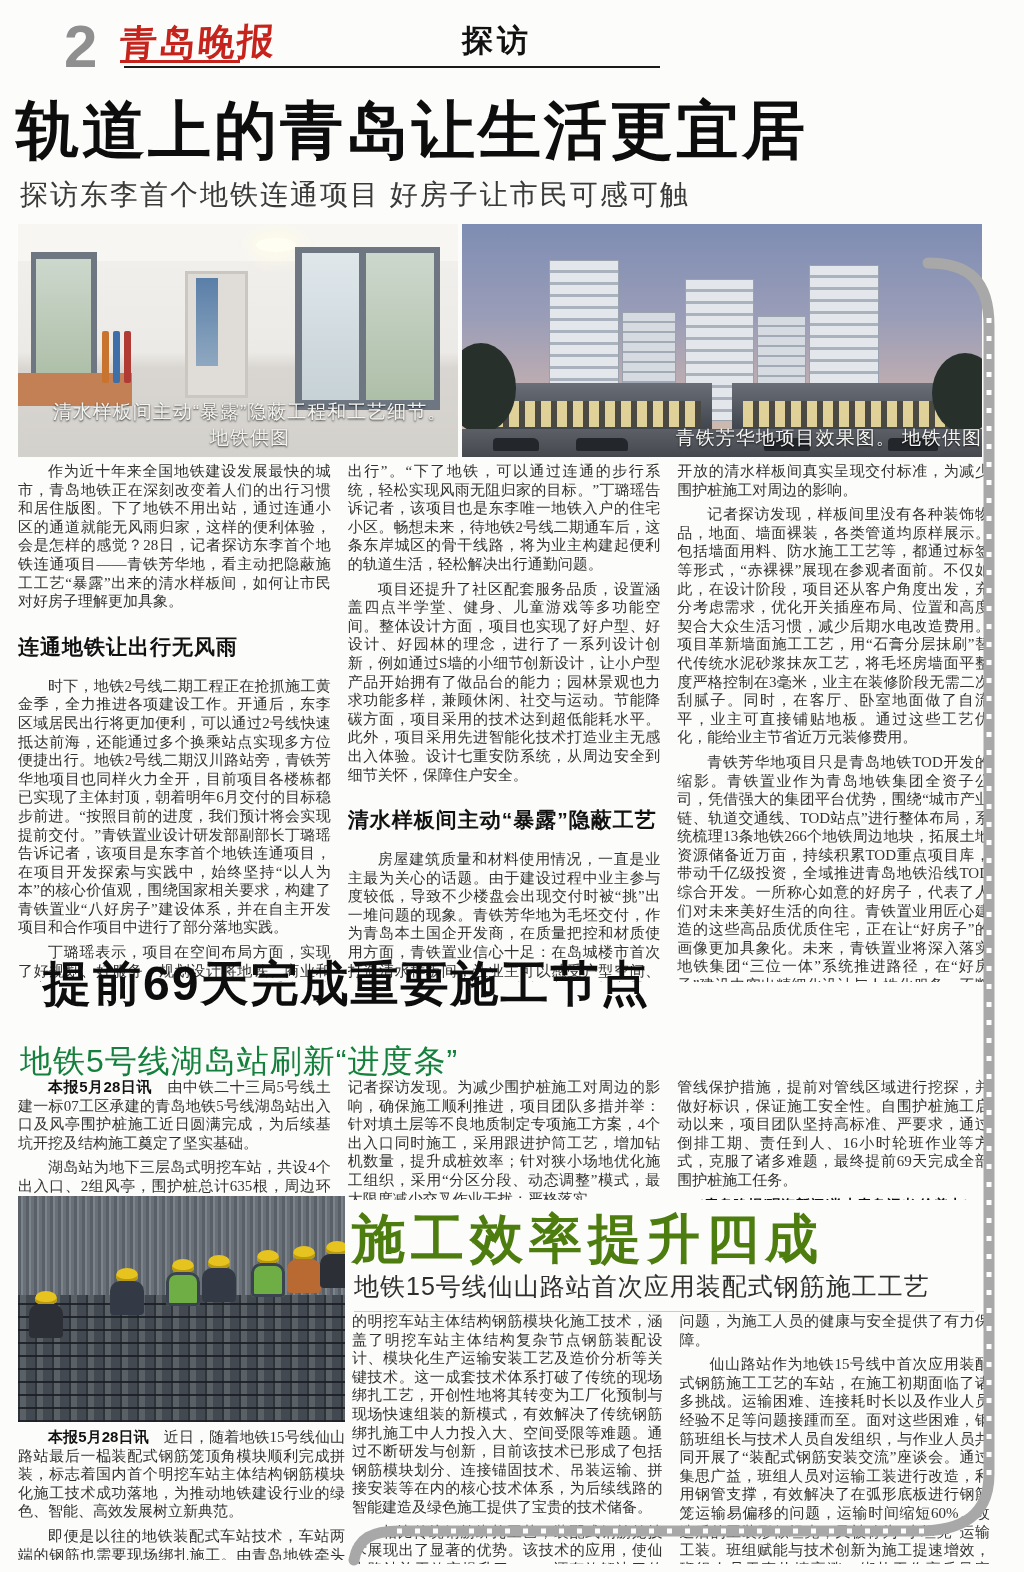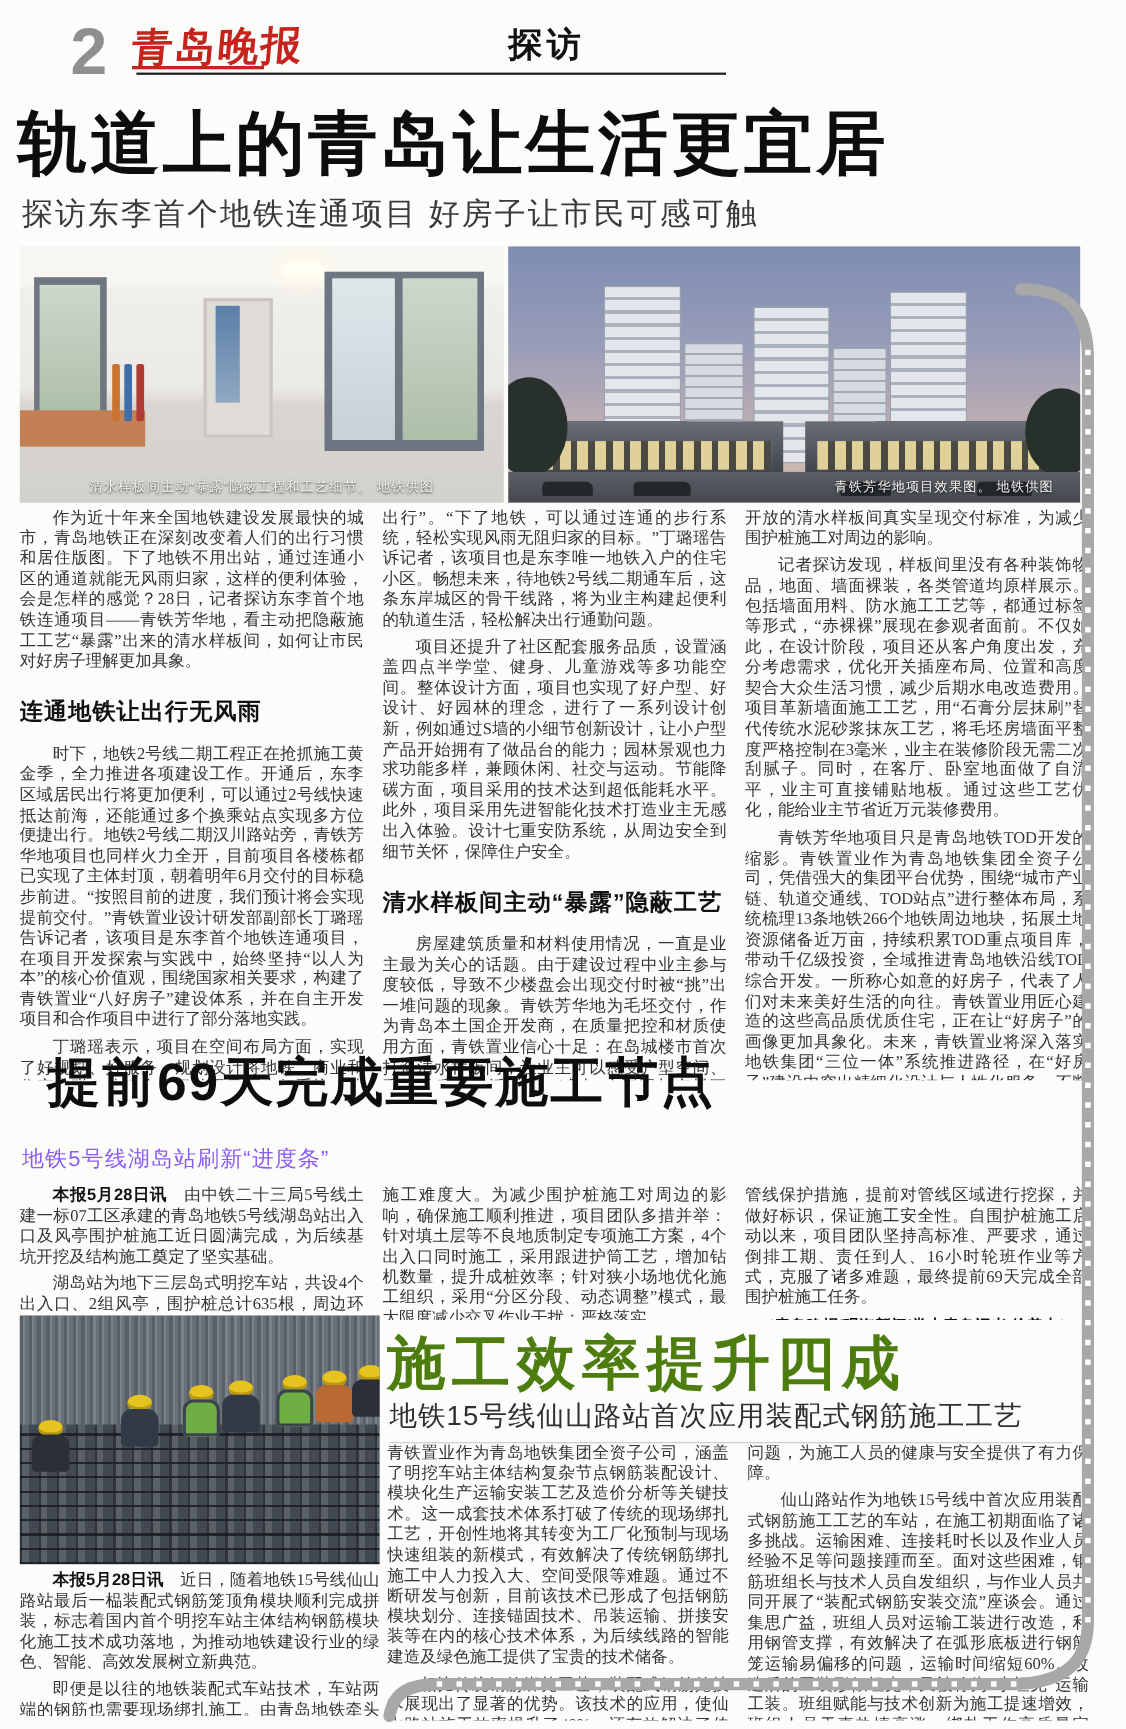--- a/index.html
+++ b/index.html
@@ -19,21 +19,21 @@
   
   .a1-headline{position:absolute;left:16px;top:88px;font-size:63px;font-weight:900;color:#0d0d0d;
                letter-spacing:3px;font-family:"Liberation Sans",sans-serif;white-space:nowrap;}
   .a1-deck{position:absolute;left:20px;top:176px;font-size:28px;color:#3a3a3a;letter-spacing:2px;
            font-family:"Liberation Sans",sans-serif;}
   
   figure{margin:0;padding:0;}
   .photo{position:absolute;top:224px;height:233px;overflow:hidden;}
   .photo-left{left:18px;width:440px;background:linear-gradient(180deg,#f3f1ee 0%,#eceae6 55%,#d9d6d1 62%,#d3d1cc 100%);}
   .photo-right{left:462px;width:520px;background:linear-gradient(180deg,#7e8db3 0%,#9a9db8 40%,#c0aeb0 72%,#d6c2ae 100%);}
-  .photo-caption{position:absolute;left:0;right:24px;bottom:6px;text-align:right;font-size:12px;color:#f5f5f2;
+  .photo-caption{position:absolute;left:0;right:0;bottom:6px;text-align:right;font-size:19px;color:#f5f5f2;
                  text-shadow:0 1px 2px rgba(0,0,0,.8);font-family:"Liberation Sans",sans-serif;letter-spacing:1px;margin-left:24px;}
   .photo-left .photo-caption{text-align:center;}
   
   .ceiling{position:absolute;left:0;top:0;width:100%;height:16%;background:#f7f6f3;}
   .win-frame{position:absolute;background:#6d7681;}
   .win-glass{position:absolute;background:linear-gradient(180deg,#dfe7eb,#c7d2d6);}
   .glass-green{background:linear-gradient(180deg,#cdd8cd,#aebfa8);}
   .wainscot{position:absolute;left:0;top:64%;width:26%;height:14%;background:#c28054;}
   .pipe{position:absolute;width:7px;height:52px;border-radius:2px;}
   .doorway{position:absolute;background:#e0ddd8;border:3px solid #cac6c0;}
@@ -70,21 +70,21 @@
   .para{text-indent:2em;}
   .cont{text-indent:0;}
   .intro-para{text-indent:2em;color:#3d3d3d;}
   .body-subhead{font-family:"Liberation Sans",sans-serif;font-size:21px;font-weight:700;color:#111;
                 margin:22px 0 16px 0;letter-spacing:1px;}
   .lead{font-family:"Liberation Sans",sans-serif;font-weight:700;font-size:15px;color:#111;}
   .byline-line{text-align:center;font-family:"Liberation Sans",sans-serif;font-weight:700;font-size:14.5px;color:#111;margin-top:2px;}
   
   .a2-headline{position:absolute;left:16px;top:952px;font-size:48px;font-weight:900;color:#0d0d0d;
                letter-spacing:2px;font-family:"Liberation Sans",sans-serif;white-space:nowrap;margin-left:27px;}
-  .a2-deck{position:absolute;left:20px;top:1040px;font-size:20px;color:#8b5cf6;letter-spacing:1px;
+  .a2-deck{position:absolute;left:20px;top:1040px;font-size:32px;color:#15803d;letter-spacing:1px;
            font-family:"Liberation Sans",sans-serif;}
   .a2-cols{left:18px;top:1078px;width:972px;height:122px;}
   
   .a3-headline{position:absolute;left:352px;top:1204px;font-size:53px;font-weight:900;color:#4d7c0f;
                letter-spacing:6px;font-family:"Liberation Sans",sans-serif;white-space:nowrap;}
   .a3-deck{position:absolute;left:354px;top:1270px;width:620px;font-size:25px;color:#2f2f2f;letter-spacing:1px;
            font-family:"Liberation Sans",sans-serif;padding-bottom:8px;border-bottom:1px solid #c9c9c9;}
   .a3-col1{position:absolute;left:18px;top:1428px;width:327px;height:132px;overflow:hidden;text-align:justify;}
   .a3-col1 p{margin:0 0 6px 0;font-size:15px;line-height:18.6px;color:#333;}
   .a3-cols{left:352px;top:1312px;width:638px;height:252px;}
@@ -165,21 +165,21 @@
   </div>
 
   <div class="a2-headline">提前69天完成重要施工节点</div>
   <div class="a2-deck">地铁5号线湖岛站刷新“进度条”</div>
   <div class="cols a2-cols">
     <div class="col">
       <p class="para"><b class="lead">本报5月28日讯</b><span>　由中铁二十三局5号线土建一标07工区承建的青岛地铁5号线湖岛站出入口及风亭围护桩施工近日圆满完成，为后续基坑开挖及结构施工奠定了坚实基础。</span></p>
       <p class="para">湖岛站为地下三层岛式明挖车站，共设4个出入口、2组风亭，围护桩总计635根，周边环境复杂，</p>
     </div>
     <div class="col">
-      <p class="cont">施工难度大。为减少围护桩施工对周边的影响，确保施工顺利推进，项目团队多措并举：针对填土层等不良地质制定专项施工方案，4个出入口同时施工，采用跟进护筒工艺，增加钻机数量，提升成桩效率；针对狭小场地优化施工组织，采用“分区分段、动态调整”模式，最大限度减少交叉作业干扰；严格落实</p>
+      <p class="cont">记者探访发现。为减少围护桩施工对周边的影响，确保施工顺利推进，项目团队多措并举：针对填土层等不良地质制定专项施工方案，4个出入口同时施工，采用跟进护筒工艺，增加钻机数量，提升成桩效率；针对狭小场地优化施工组织，采用“分区分段、动态调整”模式，最大限度减少交叉作业干扰；严格落实</p>
     </div>
     <div class="col">
       <p class="cont">管线保护措施，提前对管线区域进行挖探，并做好标识，保证施工安全性。自围护桩施工启动以来，项目团队坚持高标准、严要求，通过倒排工期、责任到人、16小时轮班作业等方式，克服了诸多难题，最终提前69天完成全部围护桩施工任务。</p>
       <div class="byline-line">（青岛晚报/观海新闻/掌上青岛记者 徐美中）</div>
     </div>
   </div>
 
   <figure class="photo-rebar">
     <div class="rebar-wall"></div>
     <div class="rebar-floor"></div>
@@ -216,21 +216,21 @@
   <div class="a3-headline">施工效率提升四成</div>
   <div class="a3-deck">地铁15号线仙山路站首次应用装配式钢筋施工工艺</div>
 
   <div class="a3-col1">
     <p class="para"><b class="lead">本报5月28日讯</b><span>　近日，随着地铁15号线仙山路站最后一榀装配式钢筋笼顶角模块顺利完成拼装，标志着国内首个明挖车站主体结构钢筋模块化施工技术成功落地，为推动地铁建设行业的绿色、智能、高效发展树立新典范。</span></p>
     <p class="para">即便是以往的地铁装配式车站技术，车站两端的钢筋也需要现场绑扎施工。由青岛地铁牵头研发</p>
   </div>
 
   <div class="cols a3-cols">
     <div class="col">
-      <p class="cont">青铁置业作为青岛地铁集团全资子公司，涵盖了明挖车站主体结构复杂节点钢筋装配设计、模块化生产运输安装工艺及造价分析等关键技术。这一成套技术体系打破了传统的现场绑扎工艺，开创性地将其转变为工厂化预制与现场快速组装的新模式，有效解决了传统钢筋绑扎施工中人力投入大、空间受限等难题。通过不断研发与创新，目前该技术已形成了包括钢筋模块划分、连接锚固技术、吊装运输、拼接安装等在内的核心技术体系，为后续线路的智能建造及绿色施工提供了宝贵的技术储备。</p>
+      <p class="cont">的明挖车站主体结构钢筋模块化施工技术，涵盖了明挖车站主体结构复杂节点钢筋装配设计、模块化生产运输安装工艺及造价分析等关键技术。这一成套技术体系打破了传统的现场绑扎工艺，开创性地将其转变为工厂化预制与现场快速组装的新模式，有效解决了传统钢筋绑扎施工中人力投入大、空间受限等难题。通过不断研发与创新，目前该技术已形成了包括钢筋模块划分、连接锚固技术、吊装运输、拼接安装等在内的核心技术体系，为后续线路的智能建造及绿色施工提供了宝贵的技术储备。</p>
       <p class="para">相比传统钢筋绑扎工艺，装配式钢筋笼技术展现出了显著的优势。该技术的应用，使仙山路站施工效率提升了40%，还有效解决了传统工艺中大量现场焊接、绑扎作业导致的高强度劳动及高温暴露</p>
     </div>
     <div class="col">
       <p class="cont">问题，为施工人员的健康与安全提供了有力保障。</p>
       <p class="para">仙山路站作为地铁15号线中首次应用装配式钢筋施工工艺的车站，在施工初期面临了诸多挑战。运输困难、连接耗时长以及作业人员经验不足等问题接踵而至。面对这些困难，钢筋班组长与技术人员自发组织，与作业人员共同开展了“装配式钢筋安装交流”座谈会。通过集思广益，班组人员对运输工装进行改造，利用钢管支撑，有效解决了在弧形底板进行钢筋笼运输易偏移的问题，运输时间缩短60%。改造后的工装形似坦克，又被称为“小坦克”运输工装。班组赋能与技术创新为施工提速增效，班组人员干事热情高涨，绑扎工作高质量完成，为装配式钢筋技术的成功应用奠定了坚实基础。</p>
 
     </div>
   </div>
 
   <svg class="stitch-svg" width="1024" height="1572" viewBox="0 0 1024 1572">

